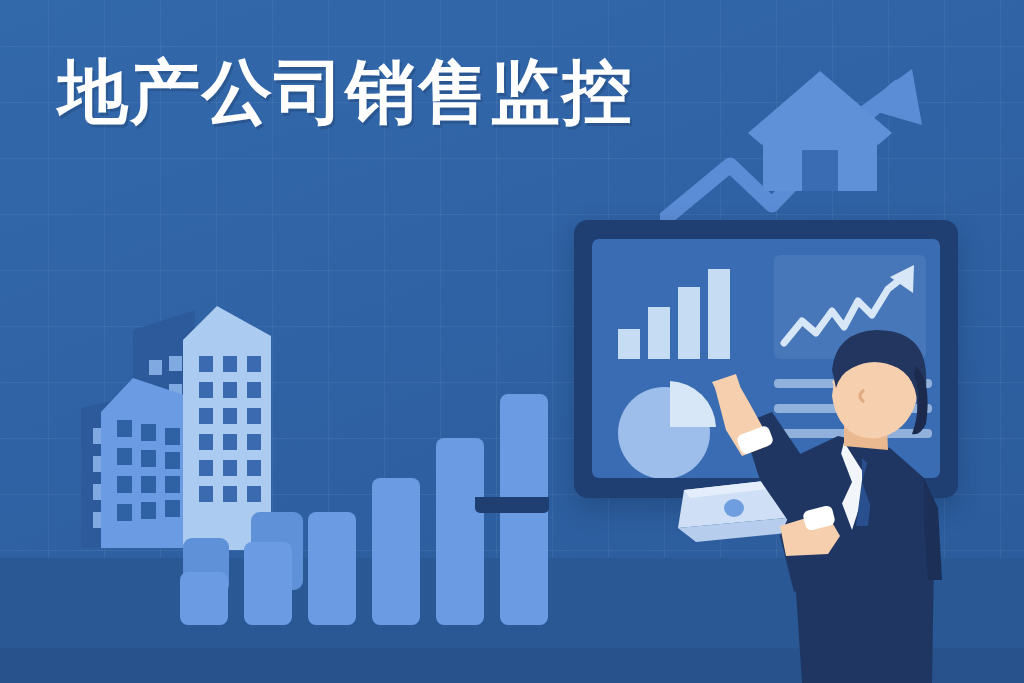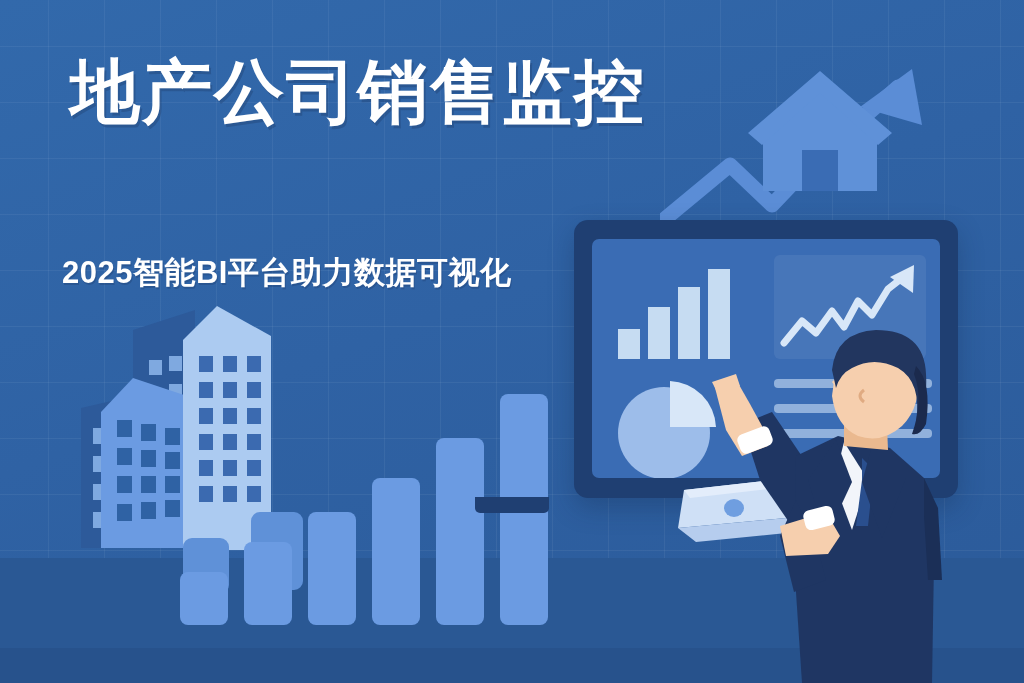--- a/index.html
+++ b/index.html
@@ -54,21 +54,20 @@
   
   .person{position:absolute;left:676px;top:330px;width:300px;height:353px;}
   .person svg{display:block;}
 
   
   .headline{position:absolute;left:58px;top:52px;width:700px;}
   .hl-line{
     color:#ffffff;font-weight:700;font-size:70px;line-height:80px;
     letter-spacing:2px;white-space:nowrap;
     text-shadow:2px 3px 0 rgba(26,52,96,.30);
-    margin-left:12px;
   }
   .subtitle{
     position:absolute;left:62px;top:253px;
     color:#ffffff;font-weight:700;font-size:31px;line-height:40px;
     letter-spacing:.5px;white-space:nowrap;
     text-shadow:1px 2px 0 rgba(26,52,96,.28);
   }
 </style>
 </head>
 <body>
@@ -258,15 +257,14 @@
 
       <path d="M156 40 Q160 2 200 0 Q248 0 250 44 Q252 74 240 92 Q246 52 222 38 Q198 26 176 38 Q164 44 160 58 Z" fill="#22365f"></path>
       <path d="M240 36 Q256 52 250 94 Q244 106 236 104 Q248 70 238 44 Z" fill="#1b2a4d"></path>
     </svg>
   </div>
 
   <div class="headline">
     <div class="hl-line">地产公司销售监控</div>
   </div>
 
-  <div class="subtitle">2025智能BI平台助力数据可视化</div>
 
 </div>
 
 </body></html>

